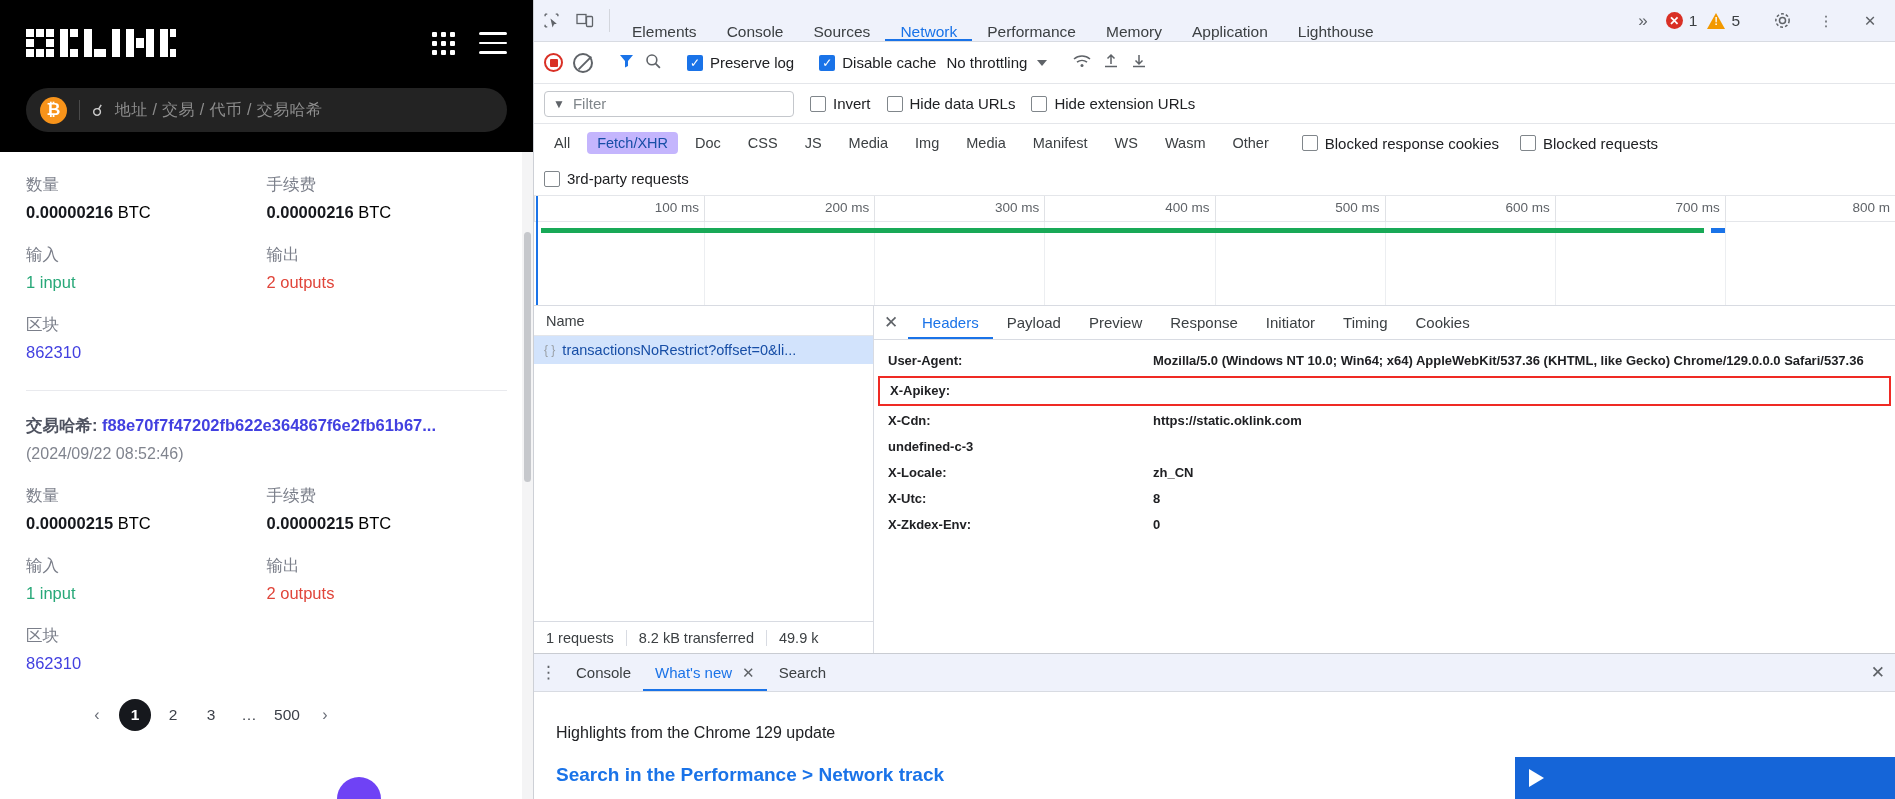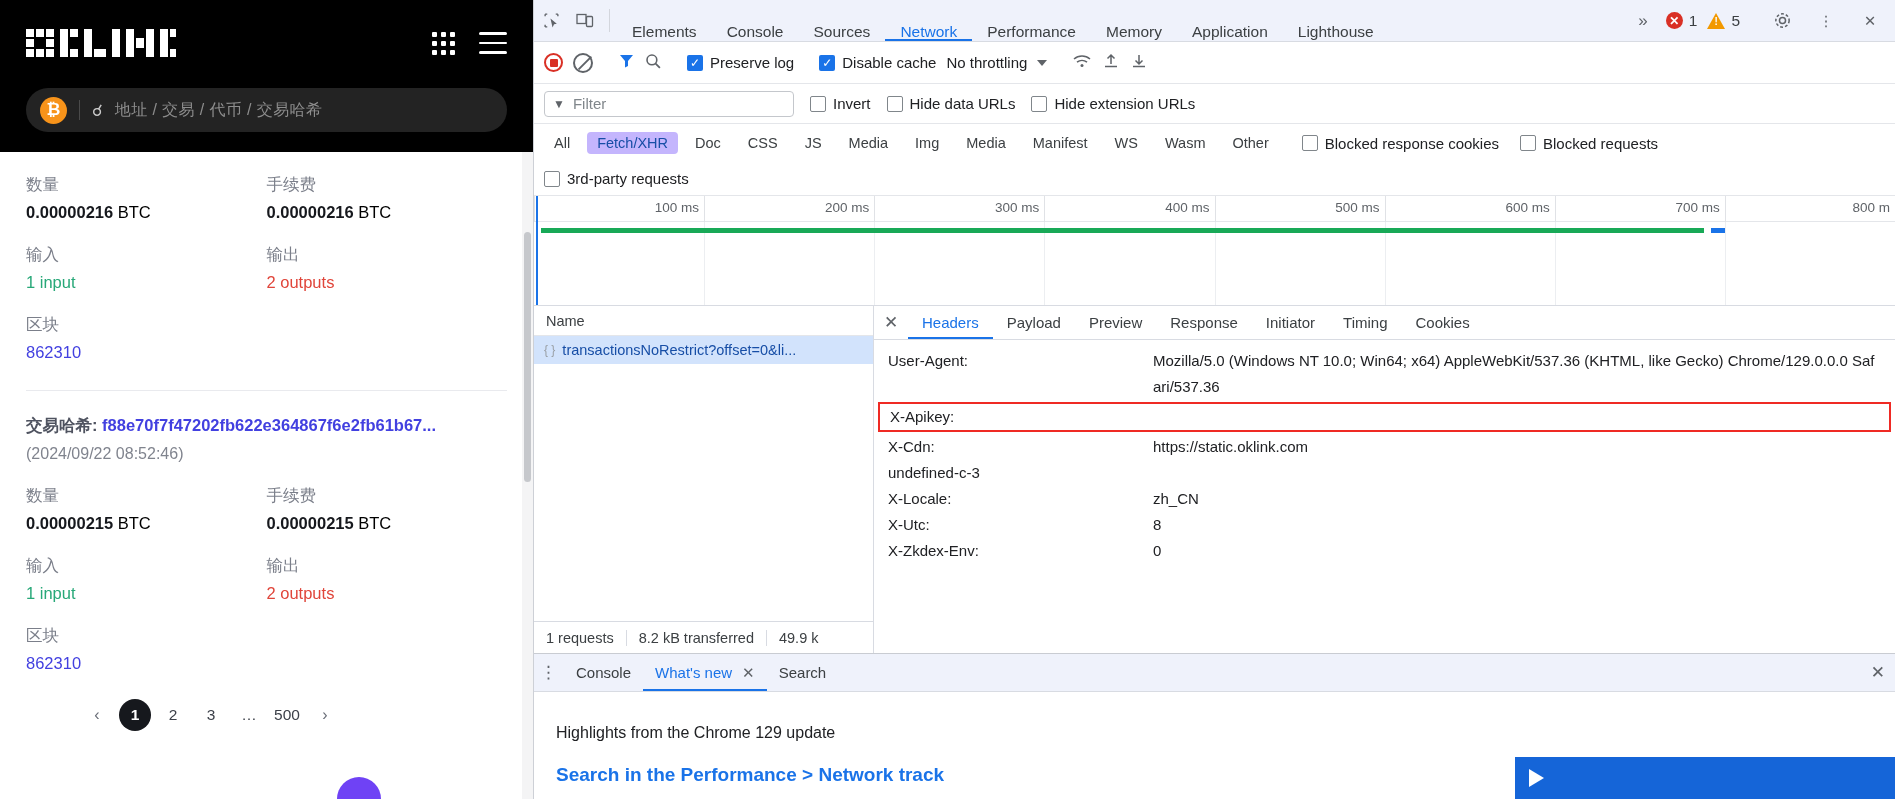--- a/index.html
+++ b/index.html
@@ -134,21 +134,21 @@
   .rl-foot div { padding: 0 12px; }
   .rl-foot .sp { border-left: 1px solid #d8dbe2; height: 16px; padding: 0; }
 
   .detail { flex: 1; display: flex; flex-direction: column; min-width: 0; }
   .dt-subtabs { height: 34px; display: flex; align-items: stretch; border-bottom: 1px solid #d8dbe2;
                 background: #fff; }
   .st { padding: 0 14px; display: flex; align-items: center; font-size: 15px; color: #3c4043; white-space: nowrap; }
   .st.active { color: #1a73e8; box-shadow: inset 0 -2px 0 #1a73e8; }
   .x-btn { width: 34px; display: flex; align-items: center; justify-content: center; color: #5f6368; font-size: 17px; }
   .hdr-table { flex: 1; padding: 8px 0 0 0; position: relative; overflow: hidden; }
-  .hrow { display: flex; font-size: 15px; line-height: 26px; padding: 0 14px; }
+  .hrow { display: flex; font-size: 13px; line-height: 26px; padding: 0 14px; font-weight: bold; }
   .hname { width: 265px; flex: 0 0 265px; color: #202124; }
   .hval { color: #202124; word-break: break-all; }
   .apikey-box { border: 2.5px solid #ef2a24; margin: 2px 4px 2px 4px; padding: 0 10px; }
   .apikey-box .hrow { padding: 0; }
 
   
   .drawer { border-top: 1px solid #c9ccd2; background: #fff; }
   .dw-tabs { height: 38px; display: flex; align-items: stretch; background: #eff2fb; border-bottom: 1px solid #d8dbe2; }
   .kebab { width: 30px; display: flex; align-items: center; justify-content: center; color: #5f6368;
            font-size: 17px; letter-spacing: 1px; }

